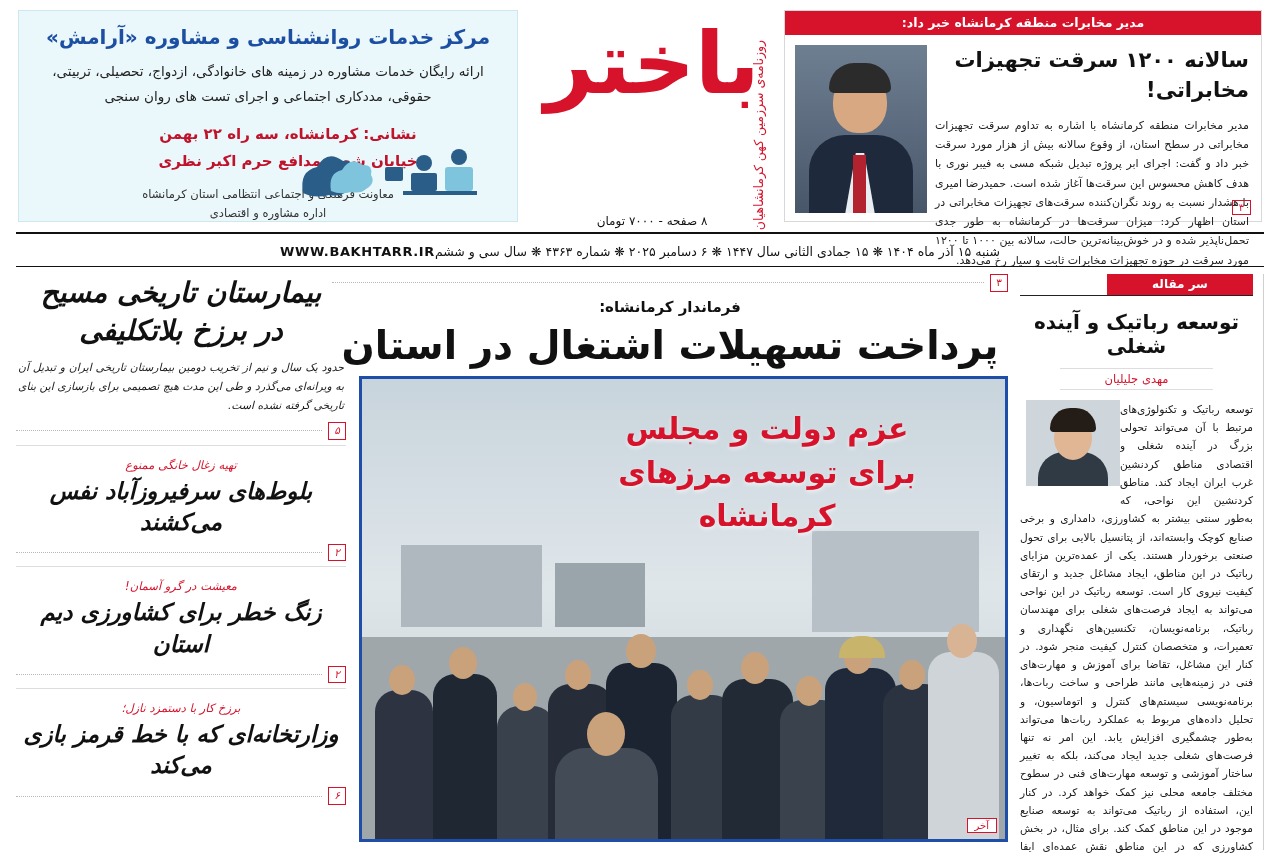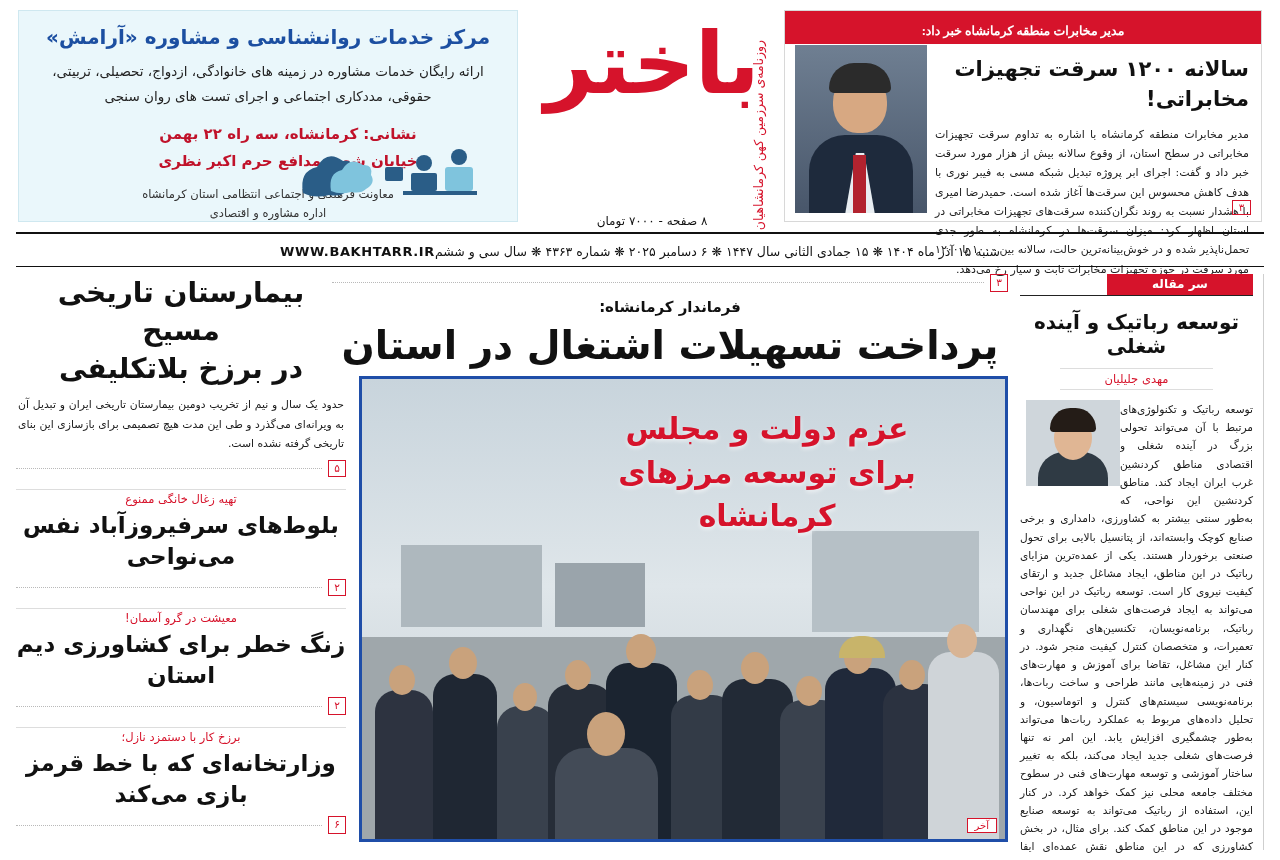--- a/index.html
+++ b/index.html
@@ -104,22 +104,21 @@
     border: 1px solid #d8d8d8;
     direction: rtl;
     background: #fff;
   }
   .news-head {
     background: #d6132b;
     color: #fff;
     font-size: 12.5px;
     font-weight: bold;
     text-align: center;
-    padding: 12px 0 5px 0;
-    font-family: Liberation Serif, serif;
+    padding: 4px 0 5px 0;
   }
   .news-title {
     color: #111;
     font-weight: bold;
     font-size: 21px;
     line-height: 1.45;
     margin: 10px 12px 0 150px;
     text-align: right;
   }
   .news-body {
@@ -325,23 +324,24 @@
   }
 
   
   .col-briefs {
     position: absolute;
     top: 0; left: 0;
     width: 330px; height: 576px;
   }
   .brief {
     position: relative;
-    margin-bottom: 2px;
-    padding-bottom: 12px;
+    margin-bottom: 12px;
+    padding-bottom: 5px;
     border-bottom: 1px solid #ddd;
+    font-style: italic;
   }
   .brief:last-child { border-bottom: none; }
   .brief-over {
     color: #d6132b;
     font-size: 11.5px;
     text-align: center;
     margin-bottom: 4px;
   }
   .brief-h {
     color: #111;
@@ -504,21 +504,21 @@
         <div class="brief-h big">در برزخ بلاتکلیفی</div>
         <div class="brief-body">حدود یک سال و نیم از تخریب دومین بیمارستان تاریخی ایران و تبدیل آن به ویرانه‌ای می‌گذرد و طی این مدت هیچ تصمیمی برای بازسازی این بنای تاریخی گرفته نشده است.</div>
         <div class="pgline">
           <span class="pgnum">۵</span>
           <span class="dashes"></span>
         </div>
       </div>
 
       <div class="brief">
         <div class="brief-over">تهیه زغال خانگی ممنوع</div>
-        <div class="brief-h">بلوط‌های سرفیروزآباد نفس می‌نواحی</div>
+        <div class="brief-h">بلوط‌های سرفیروزآباد نفس می‌کشند</div>
         <div class="pgline">
           <span class="pgnum">۲</span>
           <span class="dashes"></span>
         </div>
       </div>
 
       <div class="brief">
         <div class="brief-over">معیشت در گرو آسمان!</div>
         <div class="brief-h">زنگ خطر برای کشاورزی دیم استان</div>
         <div class="pgline">

